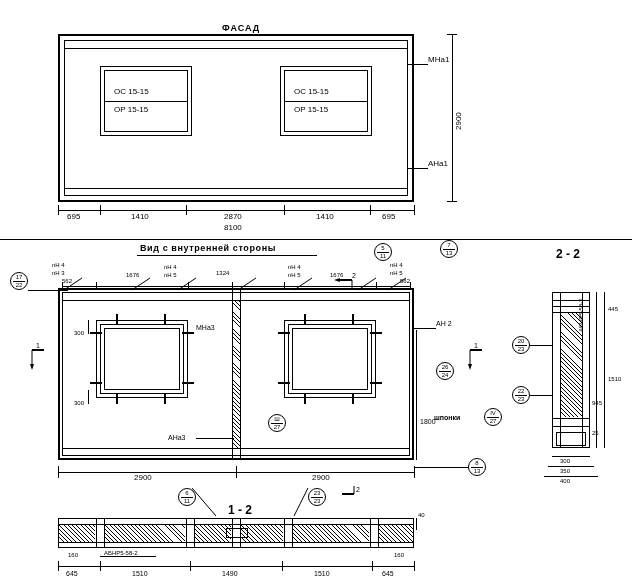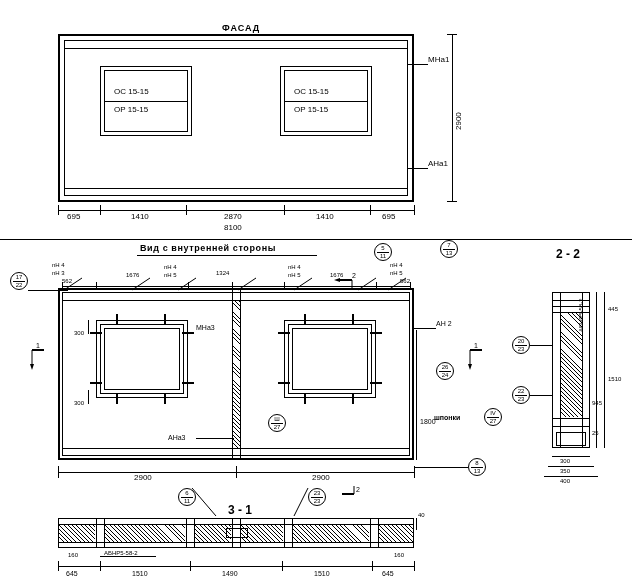--- a/index.html
+++ b/index.html
@@ -290,21 +290,21 @@
   <div class="txt s6" style="left:592px;top:400px;">945</div>
   <div class="txt s6" style="left:592px;top:430px;">25</div>
 
   <div class="ln h1" style="left:552px;top:456px;width:38px;"></div>
   <div class="ln h1" style="left:548px;top:466px;width:46px;"></div>
   <div class="ln h1" style="left:544px;top:476px;width:54px;"></div>
   <div class="txt s6" style="left:560px;top:458px;">300</div>
   <div class="txt s6" style="left:560px;top:468px;">350</div>
   <div class="txt s6" style="left:560px;top:478px;">400</div>
 
-  <div class="txt b s9" style="left:228px;top:504px;">3 - 1</div>
+  <div class="txt b s9" style="left:228px;top:504px;">1 - 2</div>
 
   <div class="rect" style="left:58px;top:518px;width:356px;height:30px;"></div>
   <div class="ln h1" style="left:58px;top:524px;width:356px;"></div>
   <div class="ln h1" style="left:58px;top:542px;width:356px;"></div>
 
   <div class="ln v1" style="left:96px;top:518px;height:30px;"></div>
   <div class="ln v1" style="left:104px;top:518px;height:30px;"></div>
   <div class="ln v1" style="left:186px;top:518px;height:30px;"></div>
   <div class="ln v1" style="left:194px;top:518px;height:30px;"></div>
   <div class="ln v1" style="left:232px;top:518px;height:30px;"></div>

